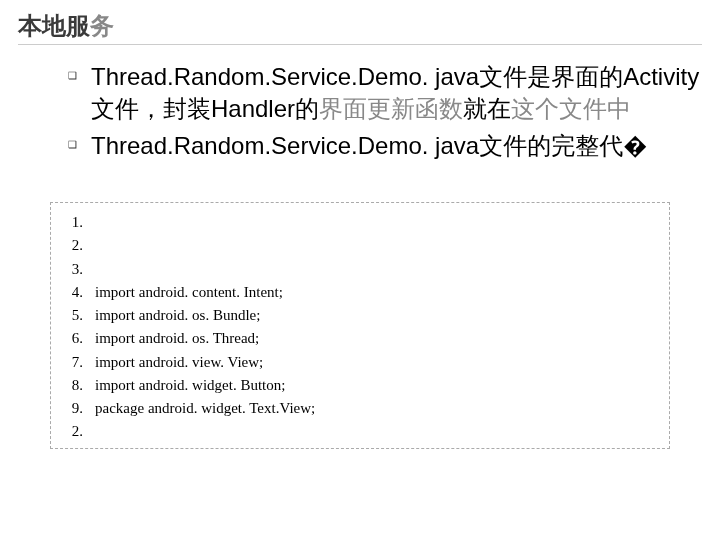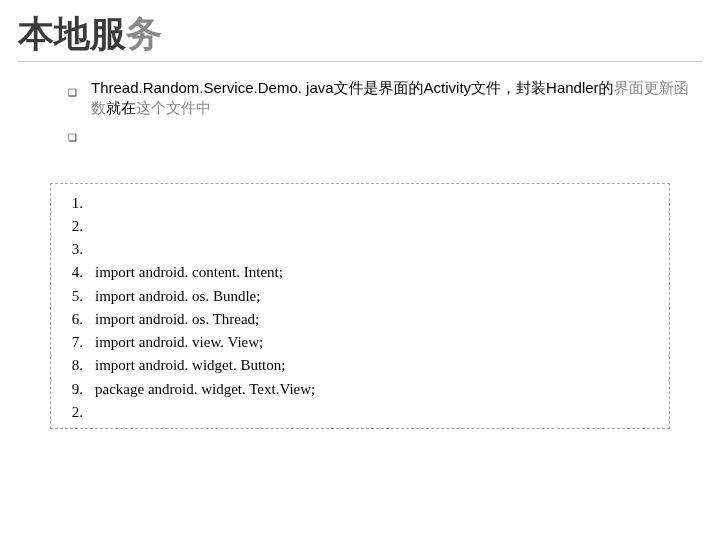--- a/index.html
+++ b/index.html
@@ -5,21 +5,21 @@
     * { box-sizing: border-box; margin: 0; padding: 0; }
     body {
       width: 720px;
       height: 540px;
       background: #fff;
       font-family: Arial, "Microsoft YaHei", sans-serif;
       padding: 10px 18px;
       overflow: hidden;
     }
     .title {
-      font-size: 36px;
+      font-size: 24px;
       font-weight: bold;
       color: #3a3a3a;
       border-bottom: 1px solid #ccc;
       padding-bottom: 2px;
       margin-bottom: 16px;
     }
     .bullets {
       padding-left: 50px;
       margin-bottom: 40px;
     }
@@ -28,21 +28,21 @@
       align-items: flex-start;
       margin-bottom: 4px;
     }
     .bullet-marker {
       font-size: 10px;
       margin-right: 14px;
       margin-top: 9px;
       color: #333;
     }
     .bullet-text {
-      font-size: 15px;
+      font-size: 24px;
       color: #000;
       line-height: 1.35;
     }
     .gray { color: #888; }
     .code-box {
       border: 1px dashed #aaa;
       margin: 0 32px 0 32px;
       padding: 8px 10px 4px 10px;
     }
     .code-line {
@@ -70,20 +70,21 @@
   <span>本地服</span><span class="gray">务</span>
 </div>
 
 <div class="bullets">
     <div class="bullet-item">
       <span class="bullet-marker">❑</span>
       <span class="bullet-text"><span>Thread.Random.Service.Demo. java文件是界面的Activity文件，封装Handler的</span><span class="gray">界面更新函数</span><span>就在</span><span class="gray">这个文件中</span></span>
     </div>
     <div class="bullet-item">
       <span class="bullet-marker">❑</span>
+      <span class="bullet-text"><span>Thread.Random.Service.Demo. java文件的完整代�</span></span>
     </div>
   </div>
 
 <div class="code-box">
     <div class="code-line">
       <span class="lineno">1.</span>
     </div>
     <div class="code-line">
       <span class="lineno">2.</span>
       <span class="code-text"></span>

